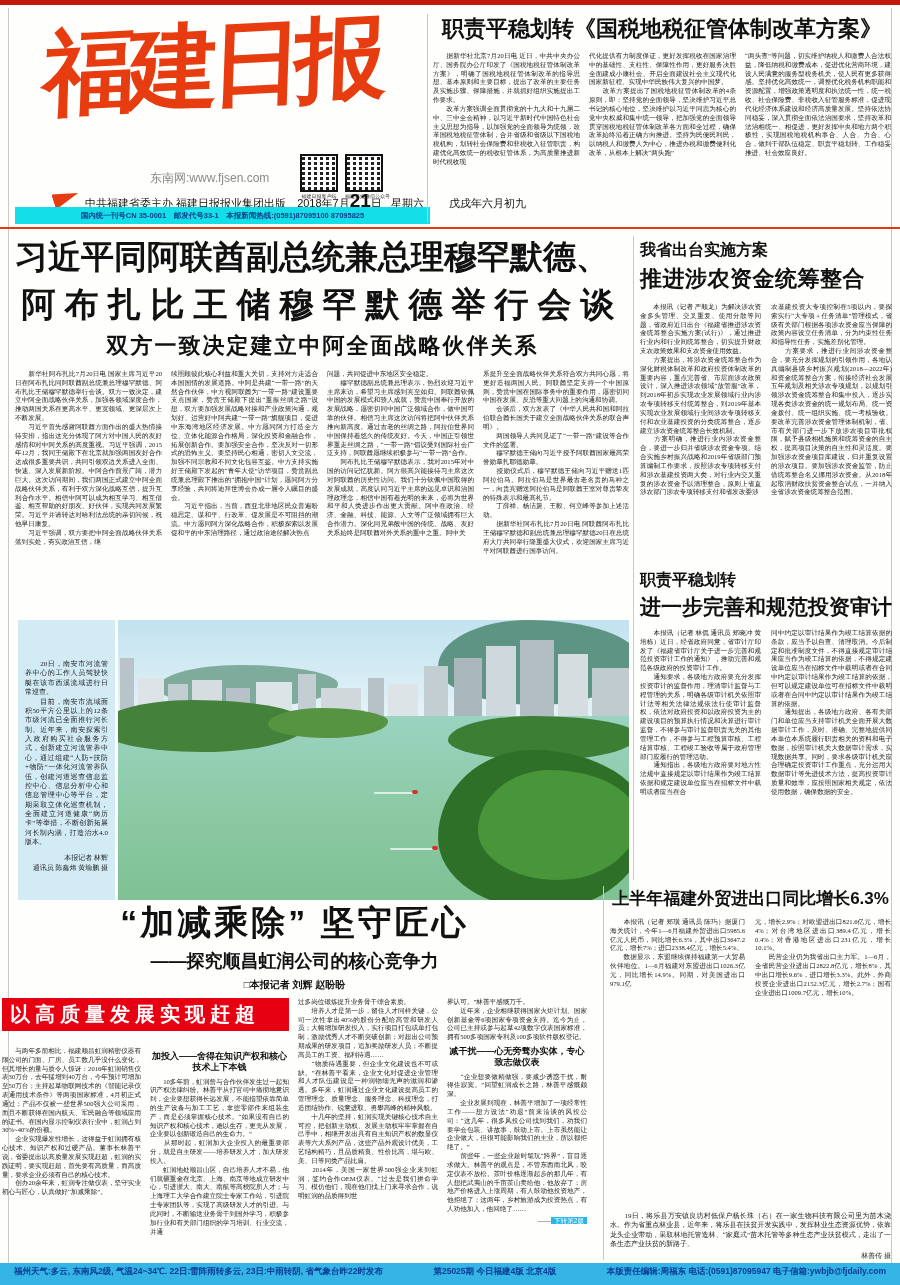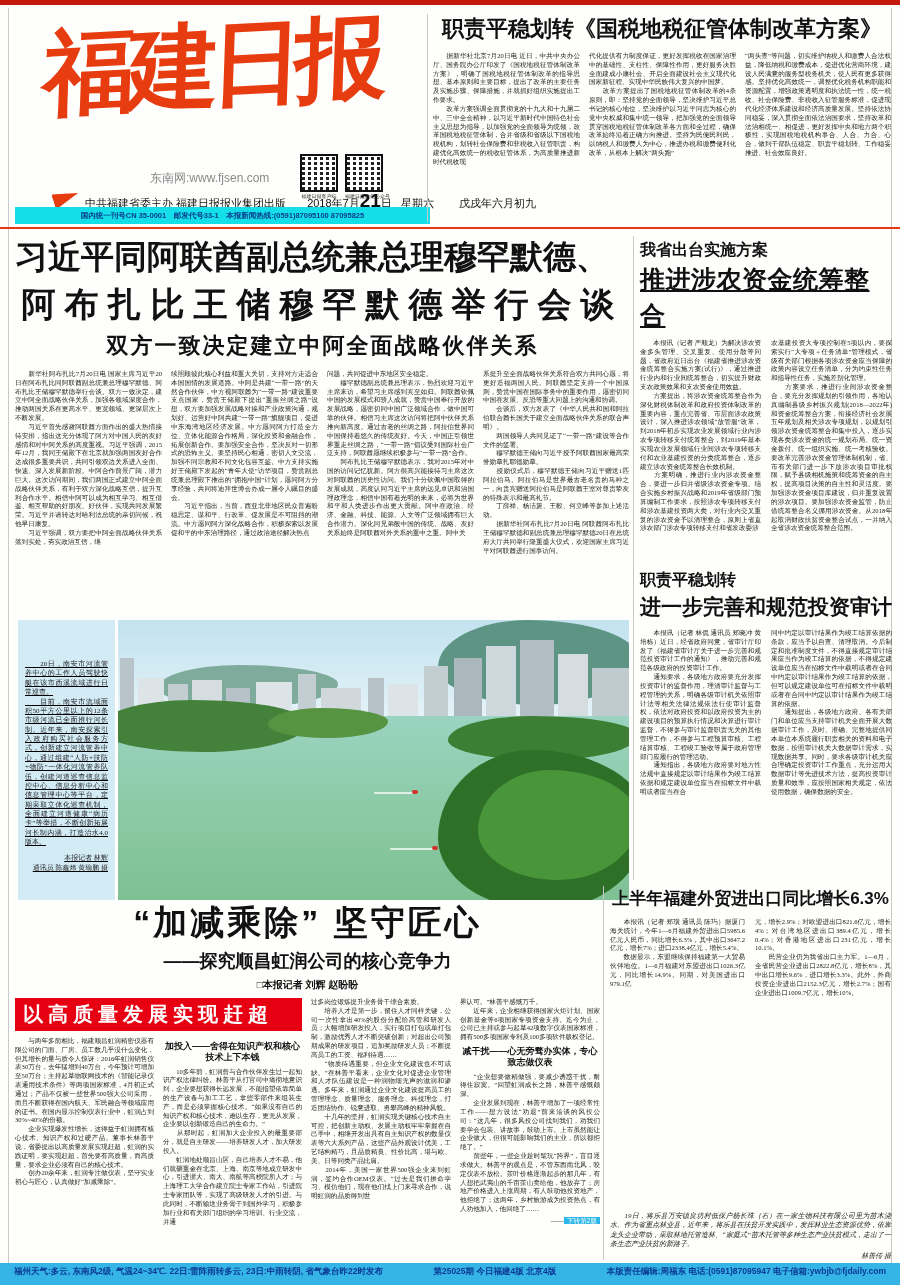--- a/index.html
+++ b/index.html
@@ -59,21 +59,21 @@
         <span class="qr-label">福建日报客户端</span>
       </div>
       <div>
         <div class="qr"></div>
         <span class="qr-label">福建日报微信公众号</span>
       </div>
     </div>
     <div class="abs swoosh" style="left:38px;top:178px;"></div>
     <div class="abs" style="left:70px;top:178px;width:345px;font-size:11px;color:#111;font-family:'Liberation Sans',sans-serif;white-space:nowrap;">
       <span>中共福建省委主办 福建日报报业集团出版</span>
-      <span style="margin-left:18px;">2018年7月</span><span style="font-size:19px;font-weight:bold;">21</span><span>日</span>
+      <span style="margin-left:8px;">2018年7月</span><span style="font-size:19px;font-weight:bold;">21</span><span>日</span>
       <span style="margin-left:6px;">星期六</span>
       <span style="margin-left:22px;">戊戌年六月初九</span>
     </div>
     <div class="abs cyanbar" style="left:0;top:195px;width:415px;height:17px;">
       <span>国内统一刊号CN 35-0001　邮发代号33-1　本报新闻热线:(0591)87095100 87095825</span>
     </div>
   </div>
 
   <div class="hairline-v" style="left:427px;top:14px;height:208px;"></div>
 
@@ -106,21 +106,21 @@
       <div class="col bodytext" style="width:146px;height:250px;">系提升至全面战略伙伴关系符合双方共同心愿，将更好造福两国人民。阿联酋坚定支持一个中国原则，赞赏中国在国际事务中的重要作用，愿密切同中国在发展、反恐等重大问题上的沟通和协调。
 　　会谈后，双方发表了《中华人民共和国和阿拉伯联合酋长国关于建立全面战略伙伴关系的联合声明》。
 　　两国领导人共同见证了“一带一路”建设等合作文件的签署。
 　　穆罕默德王储向习近平授予阿联酋国家最高荣誉勋章扎耶德勋章。
 　　授勋仪式后，穆罕默德王储向习近平赠送1匹阿拉伯马。阿拉伯马是世界最古老名贵的马种之一，向贵宾赠送阿拉伯马是阿联酋王室对尊贵挚友的特殊表示和最高礼节。
 　　丁薛祥、杨洁篪、王毅、何立峰等参加上述活动。
 　　据新华社阿布扎比7月20日电 阿联酋阿布扎比王储穆罕默德和副总统兼总理穆罕默德20日在总统府大厅共同举行隆重盛大仪式，欢迎国家主席习近平对阿联酋进行国事访问。</div>
     </div>
   </div>
 
-  <div class="abs capbox" style="left:18px;top:620px;width:97px;height:280px;text-decoration:underline;">
+  <div class="abs capbox" style="left:18px;top:620px;width:97px;height:280px;">
     <div class="bodytext" style="font-size:7px;">　　20日，南安市河流管养中心的工作人员驾驶快艇在该市西溪流域进行日常巡查。
 　　目前，南安市流域面积50平方公里以上的12条市级河流已全面推行河长制。近年来，南安探索引入政府购买社会服务方式，创新建立河流管养中心，通过组建“人防+技防+物防”一体化河流管养队伍，创建河道巡查信息监控中心、信息分析中心和信息管理中心等平台，定期采取立体化巡查机制，全面建立河道健康“病历卡”等举措，不断创新拓展河长制内涵，打造治水4.0版本。</div>
     <div class="credit" style="font-size:7px;">本报记者 林辉
 通讯员 陈鑫炜 黄瑜鹏 摄</div>
   </div>
 
   <div class="abs photo" style="left:118px;top:620px;width:511px;height:280px;">
     <div class="abs" style="left:0;top:0;width:511px;height:110px;background:linear-gradient(#c2e2ef,#e9f5f9);"></div>
     <div class="treeblob abs" style="left:320px;top:0px;width:200px;height:85px;background:#5d9484;"></div>
     <div class="treeblob abs" style="left:40px;top:45px;width:180px;height:42px;background:#7fab9c;"></div>
@@ -153,21 +153,21 @@
     <div class="wake" style="left:256px;top:172px;width:40px;"></div>
     <div class="boat" style="left:294px;top:170px;"></div>
     <div class="wake" style="left:272px;top:228px;width:44px;"></div>
     <div class="boat" style="left:314px;top:226px;"></div>
   </div>
 
   <div class="hairline-v" style="left:633px;top:236px;height:644px;"></div>
 
   <div class="abs" style="left:640px;top:240px;width:252px;">
     <div class="kicker" style="font-size:16px;">我省出台实施方案</div>
-    <div class="headline" style="font-size:25px;line-height:36px;letter-spacing:0.5px;text-decoration:underline;">推进涉农资金统筹整合</div>
+    <div class="headline" style="font-size:22px;line-height:36px;letter-spacing:0.5px;">推进涉农资金统筹整合</div>
     <div class="cols" style="margin-top:6px;gap:10px;">
       <div class="col bodytext" style="width:121px;height:252px;">　　本报讯（记者 严顺龙）为解决涉农资金多头管理、交叉重复、使用分散等问题，省政府近日出台《福建省推进涉农资金统筹整合实施方案(试行)》，通过推进行业内和行业间统筹整合，切实提升财政支农政策效果和支农资金使用效益。
 　　方案提出，将涉农资金统筹整合作为深化财税体制改革和政府投资体制改革的重要内容，重点完善省、市层面涉农政策设计，深入推进涉农领域“放管服”改革，到2018年初步实现农业发展领域行业内涉农专项转移支付统筹整合，到2019年基本实现农业发展领域行业间涉农专项转移支付和农业基建投资的分类统筹整合，逐步建立涉农资金统筹整合长效机制。
 　　方案明确，推进行业内涉农资金整合，要进一步归并省级涉农资金专项。结合实施乡村振兴战略和2019年省级部门预算编制工作要求，按照涉农专项转移支付和涉农基建投资两大类，对行业内交叉重复的涉农资金予以清理整合，原则上省直涉农部门涉农专项转移支付和省发改委涉</div>
       <div class="col bodytext" style="width:121px;height:252px;">农基建投资大专项控制在5项以内，要探索实行“大专项＋任务清单”管理模式，省级有关部门根据各项涉农资金应当保障的政策内容设立任务清单，分为约束性任务和指导性任务，实施差别化管理。
 　　方案要求，推进行业间涉农资金整合，要充分发挥规划的引领作用，各地认真编制县级乡村振兴规划(2018—2022年)和资金统筹整合方案，衔接经济社会发展五年规划及相关涉农专项规划，以规划引领涉农资金统筹整合和集中投入，逐步实现各类涉农资金的统一规划布局、统一资金拨付、统一组织实施、统一考核验收。要改革完善涉农资金管理体制机制，省、市有关部门进一步下放涉农项目审批权限，赋予县级相机施策和统筹资金的自主权，提高项目决策的自主性和灵活度。要加强涉农资金项目库建设，归并重复设置的涉农项目。要加强涉农资金监管，防止借统筹整合名义挪用涉农资金。从2018年起取消财政扶贫资金整合试点，一并纳入全省涉农资金统筹整合范围。</div>
     </div>
   </div>
 
   <div class="abs" style="left:640px;top:570px;width:252px;">
@@ -175,31 +175,31 @@
     <div class="headline" style="font-size:21px;line-height:32px;">进一步完善和规范投资审计</div>
     <div class="cols" style="margin-top:6px;gap:10px;">
       <div class="col bodytext" style="width:121px;height:240px;">　　本报讯（记者 林侃 通讯员 郑晓冲 黄培栋）近日，经省政府同意，省审计厅印发了《福建省审计厅关于进一步完善和规范投资审计工作的通知》，推动完善和规范各级政府的投资审计工作。
 　　通知要求，各级地方政府要充分发挥投资审计的监督作用，理清审计监督与工程管理的关系，明确各级审计机关依照审计法等相关法律法规依法行使审计监督权，依法对政府投资和以政府投资为主的建设项目的预算执行情况和决算进行审计监督，不得参与审计监督职责无关的其他管理工作，不得参与工程预算审核、工程结算审核、工程竣工验收等属于政府管理部门应履行的管理活动。
 　　通知指出，各级地方政府要对地方性法规中直接规定以审计结果作为竣工结算依据和规定建设单位应当在招标文件中载明或者应当在合</div>
       <div class="col bodytext" style="width:121px;height:240px;">同中约定以审计结果作为竣工结算依据的条款，应当予以自查、清理取消。今后制定和批准制度文件，不得直接规定审计结果应当作为竣工结算的依据，不得规定建设单位应当在招标文件中载明或者在合同中约定以审计结果作为竣工结算的依据，但可以规定建设单位可在招标文件中载明或者在合同中约定以审计结果作为竣工结算的依据。
 　　通知提出，各级地方政府、各有关部门和单位应当支持审计机关全面开展大数据审计工作，及时、准确、完整地提供同本单位本系统履行职责相关的资料和电子数据，按照审计机关大数据审计需求，实现数据共享。同时，要求各级审计机关应合理确定投资审计工作重点，充分运用大数据审计等先进技术方法，提高投资审计质量和效率，应按照国家相关规定，依法使用数据，确保数据的安全。</div>
     </div>
   </div>
 
-  <div class="abs" style="left:15px;top:898px;width:585px;">
+  <div class="abs" style="left:2px;top:898px;width:585px;">
     <div class="headline" style="font-size:34px;text-align:center;line-height:48px;letter-spacing:3px;">“加减乘除” 坚守匠心</div>
     <div class="headline" style="font-size:18px;text-align:center;line-height:30px;">——探究顺昌虹润公司的核心竞争力</div>
     <div style="font-size:10px;text-align:center;line-height:18px;color:#111;font-family:'Liberation Sans',sans-serif;font-weight:bold;">□本报记者 刘辉 赵盼盼</div>
     <div class="cols" style="margin-top:4px;gap:9px;">
 
       <div style="width:287px;">
         <div class="banner-red" style="width:287px;height:33px;box-sizing:border-box;">
           <span>以高质量发展实现赶超</span>
         </div>
-        <div class="cols" style="margin-top:6px;gap:9px;">
+        <div class="cols" style="margin-top:16px;gap:9px;">
           <div class="col bodytext" style="width:139px;height:214px;">　　与两年多前相比，福建顺昌虹润精密仪器有限公司的门面、厂房、员工数几乎没什么变化，但其增长的量与质令人惊讶：2016年虹润销售仪表30万台，去年猛增到40万台，今年预计可增加至50万台；主持起草物联网技术的《智能记录仪表通用技术条件》等两项国家标准，4月初正式通过；产品不仅被一些世界500强大公司采用，而且不断获得在国内航天、军民融合等领域应用的证书。在国内显示控制仪表行业中，虹润占到30%~40%的份额。
 　　企业实现爆发性增长，这得益于虹润拥有核心技术、知识产权和过硬产品。董事长林善平说，省委提出以高质量发展实现赶超，虹润的实践证明，要实现赶超，首先要有高质量，而高质量，要求企业必须有自己的核心技术。
 　　创办20余年来，虹润专注做仪表，坚守实业初心与匠心，认真做好“加减乘除”。</div>
           <div class="col" style="width:139px;height:214px;">
             <div class="innersub">加投入——舍得在知识产权和核心技术上下本钱</div>
             <div class="bodytext">　　10多年前，虹润曾与合作伙伴发生过一起知识产权法律纠纷。林善平从打官司中痛彻地意识到，企业要想获得长远发展，不能指望依靠简单的生产设备与加工工艺，拿些零部件来组装生产，而是必须掌握核心技术。“如果没有自己的知识产权和核心技术，难以生存，更无从发展，企业要以创新锻造自己的生命力。”
 　　从那时起，虹润加大企业投入的最重要部分，就是自主研发——培养研发人才，加大研发投入。
 　　虹润地处顺昌山区，自己培养人才不易，他们就砸重金在北京、上海、南京等地成立研发中心，引进浙大、南大、南航等高校院所人才；与上海理工大学合作建立院士专家工作站，引进院士专家团队等，实现了高级研发人才的引进。与此同时，不断输送业务骨干到国外学习，积极参加行业和有关部门组织的学习培训、行业交流，并通</div>
           </div>
         </div>
@@ -233,21 +233,21 @@
   <div class="abs" style="left:610px;top:886px;width:281px;">
     <div class="headline" style="font-size:17px;line-height:26px;text-align:center;">上半年福建外贸进出口同比增长6.3%</div>
     <div class="cols" style="margin-top:6px;gap:10px;">
       <div class="col bodytext" style="width:135px;height:136px;">　　本报讯（记者 郑璜 通讯员 陈玙）据厦门海关统计，今年1—6月福建外贸进出口5985.6亿元人民币，同比增长6.3%，其中出口3647.2亿元，增长7%；进口2338.4亿元，增长5.4%。
 　　数据显示，东盟继续保持福建第一大贸易伙伴地位。1—6月福建对东盟进出口1026.3亿元，同比增长14.9%。同期，对美国进出口979.1亿</div>
       <div class="col bodytext" style="width:136px;height:136px;">元，增长2.9%；对欧盟进出口821.6亿元，增长4%；对台湾地区进出口389.4亿元，增长0.4%；对香港地区进出口231亿元，增长10.1%。
 　　民营企业仍为我省出口主力军。1—6月，全省民营企业进出口2822.8亿元，增长8%，其中出口增长9.6%，进口增长3.3%。此外，外商投资企业进出口2152.3亿元，增长2.7%；国有企业进出口1009.7亿元，增长10%。</div>
     </div>
   </div>
 
-  <div class="abs" style="left:610px;top:1212px;width:281px;font-style:italic;">
+  <div class="abs" style="left:610px;top:1212px;width:281px;">
     <div class="bodytext" style="font-size:7px;">　　19日，将乐县万安镇良坊村低保户杨长珠（右）在一家生物科技有限公司里为苗木浇水。作为省重点林业县，近年来，将乐县在扶贫开发实践中，发挥林业生态资源优势，依靠龙头企业带动，采取林地托管造林、“家庭式”苗木托管等多种生态产业扶贫模式，走出了一条生态产业扶贫的新路子。</div>
     <div class="credit" style="font-size:7px;margin-top:1px;">林善传 摄</div>
   </div>
 
   <div class="abs footerbar" style="left:0;top:1263px;width:900px;height:20px;">
     <span>福州天气:多云, 东南风2级, 气温24~34℃. 22日:雷阵雨转多云, 23日:中雨转阴, 省气象台昨22时发布</span>
     <span>第25025期 今日福建4版 北京4版</span>
     <span>本版责任编辑:周福东 电话:(0591)87095947 电子信箱:ywbjb@fjdaily.com</span>
   </div>
 

